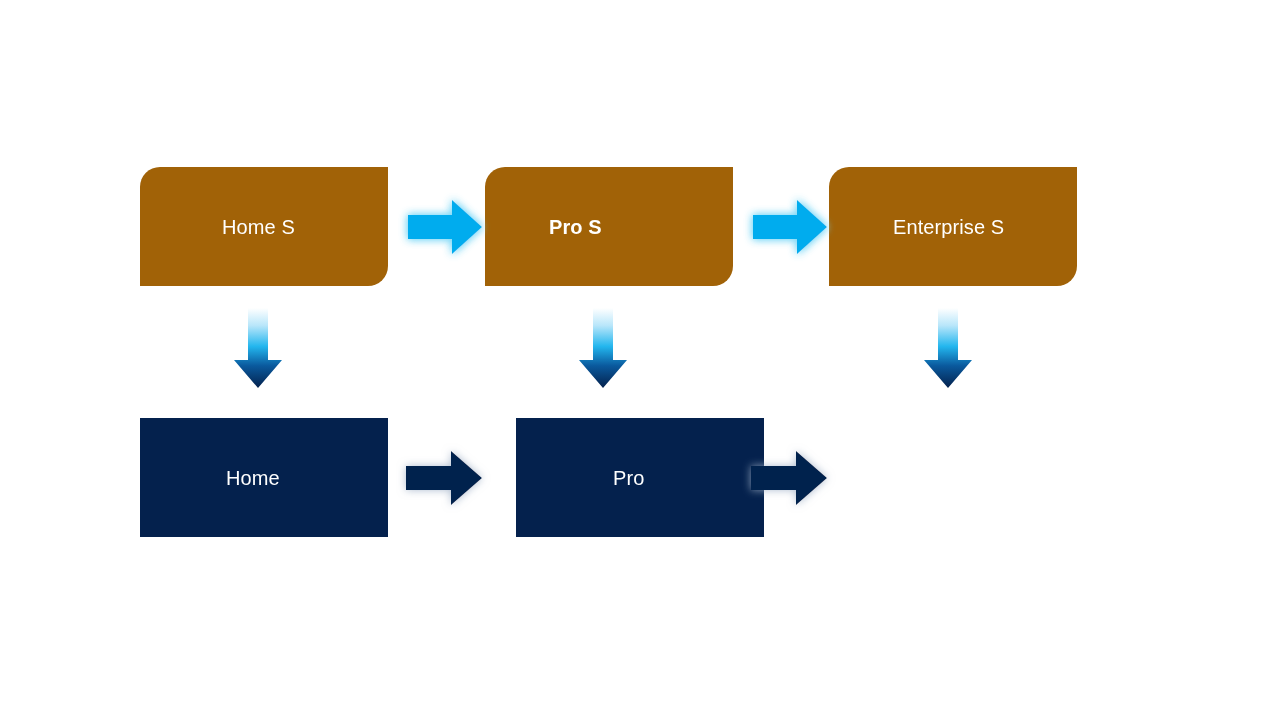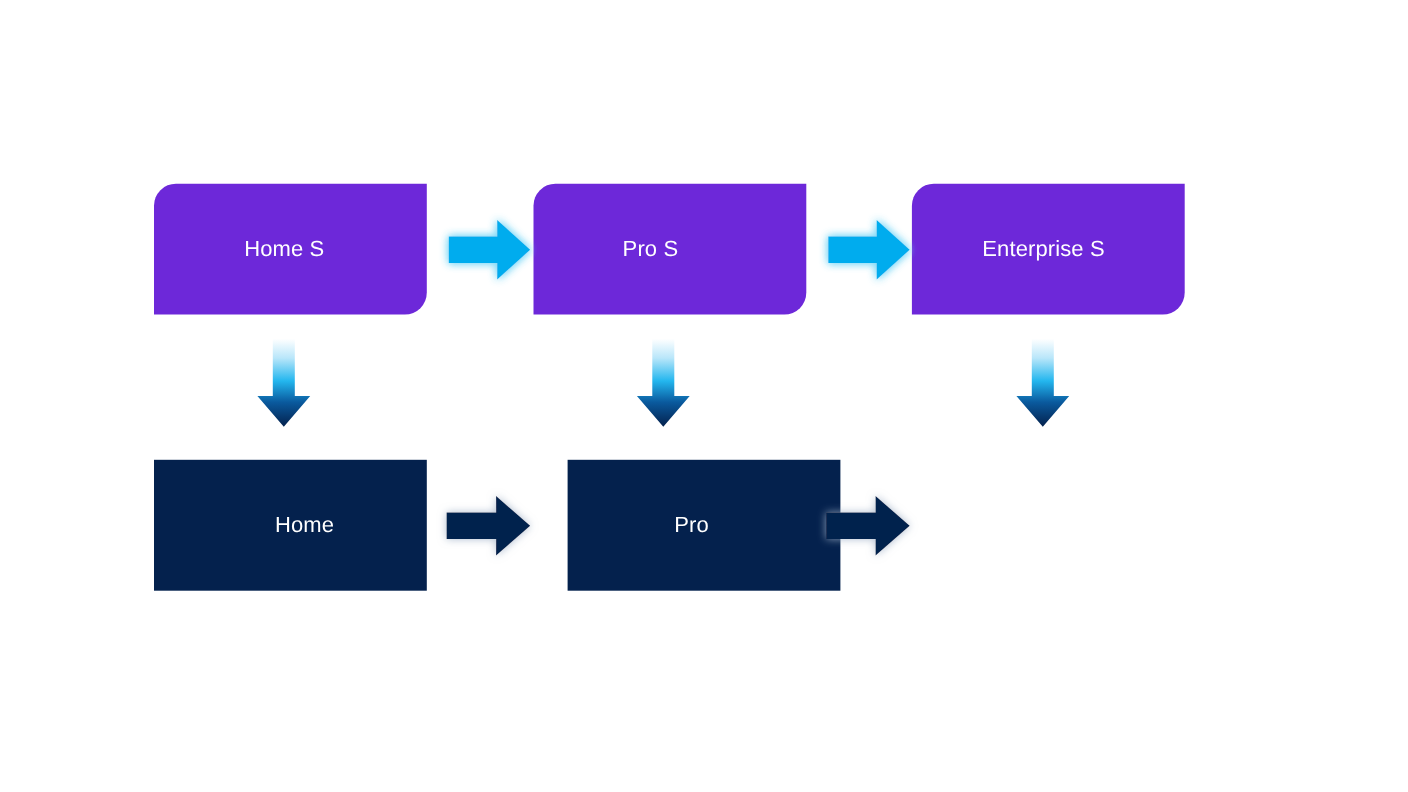--- a/index.html
+++ b/index.html
@@ -36,21 +36,21 @@
     color: #ffffff;
     font-size: 20px;
     font-weight: 400;
     letter-spacing: 0.1px;
     white-space: nowrap;
     line-height: 1;
   }
 
   
   .node-top {
-    background: #6d28d9;
+    background: #a16207;
     border-radius: 20px 0 20px 0;
   }
 
   
   .node-bottom {
     background: #04214D;
     border-radius: 0;
   }
 
   
@@ -58,23 +58,23 @@
   #node-pro-s       { left: 485px; top: 167px; width: 248px; height: 119px; }
   #node-enterprise-s{ left: 829px; top: 167px; width: 248px; height: 119px; }
 
   
   #node-home       { left: 140px; top: 418px; width: 248px; height: 119px; }
   #node-pro        { left: 485px; top: 418px; width: 248px; height: 119px; margin-left: 31px; }
   #node-enterprise { left: 829px; top: 418px; width: 248px; height: 119px; }
 
   
   #node-home-s       .node-label { margin-left: 82px; }
-  #node-pro-s        .node-label { margin-left: 81px; }
+  #node-pro-s        .node-label { margin-left: 64px; font-weight: bold; }
   #node-enterprise-s .node-label { margin-left: 64px; text-align: center; }
-  #node-home         .node-label { margin-left: 110px; }
+  #node-home         .node-label { margin-left: 86px; }
   #node-pro          .node-label { margin-left: 97px; }
   #node-enterprise   .node-label { margin-left: 64px; }
 
   
   .arrow {
     position: absolute;
     overflow: visible;
   }
 
   #arrow-right-top-1    { left: 406px; top: 196px; width: 78px; height: 62px; }

